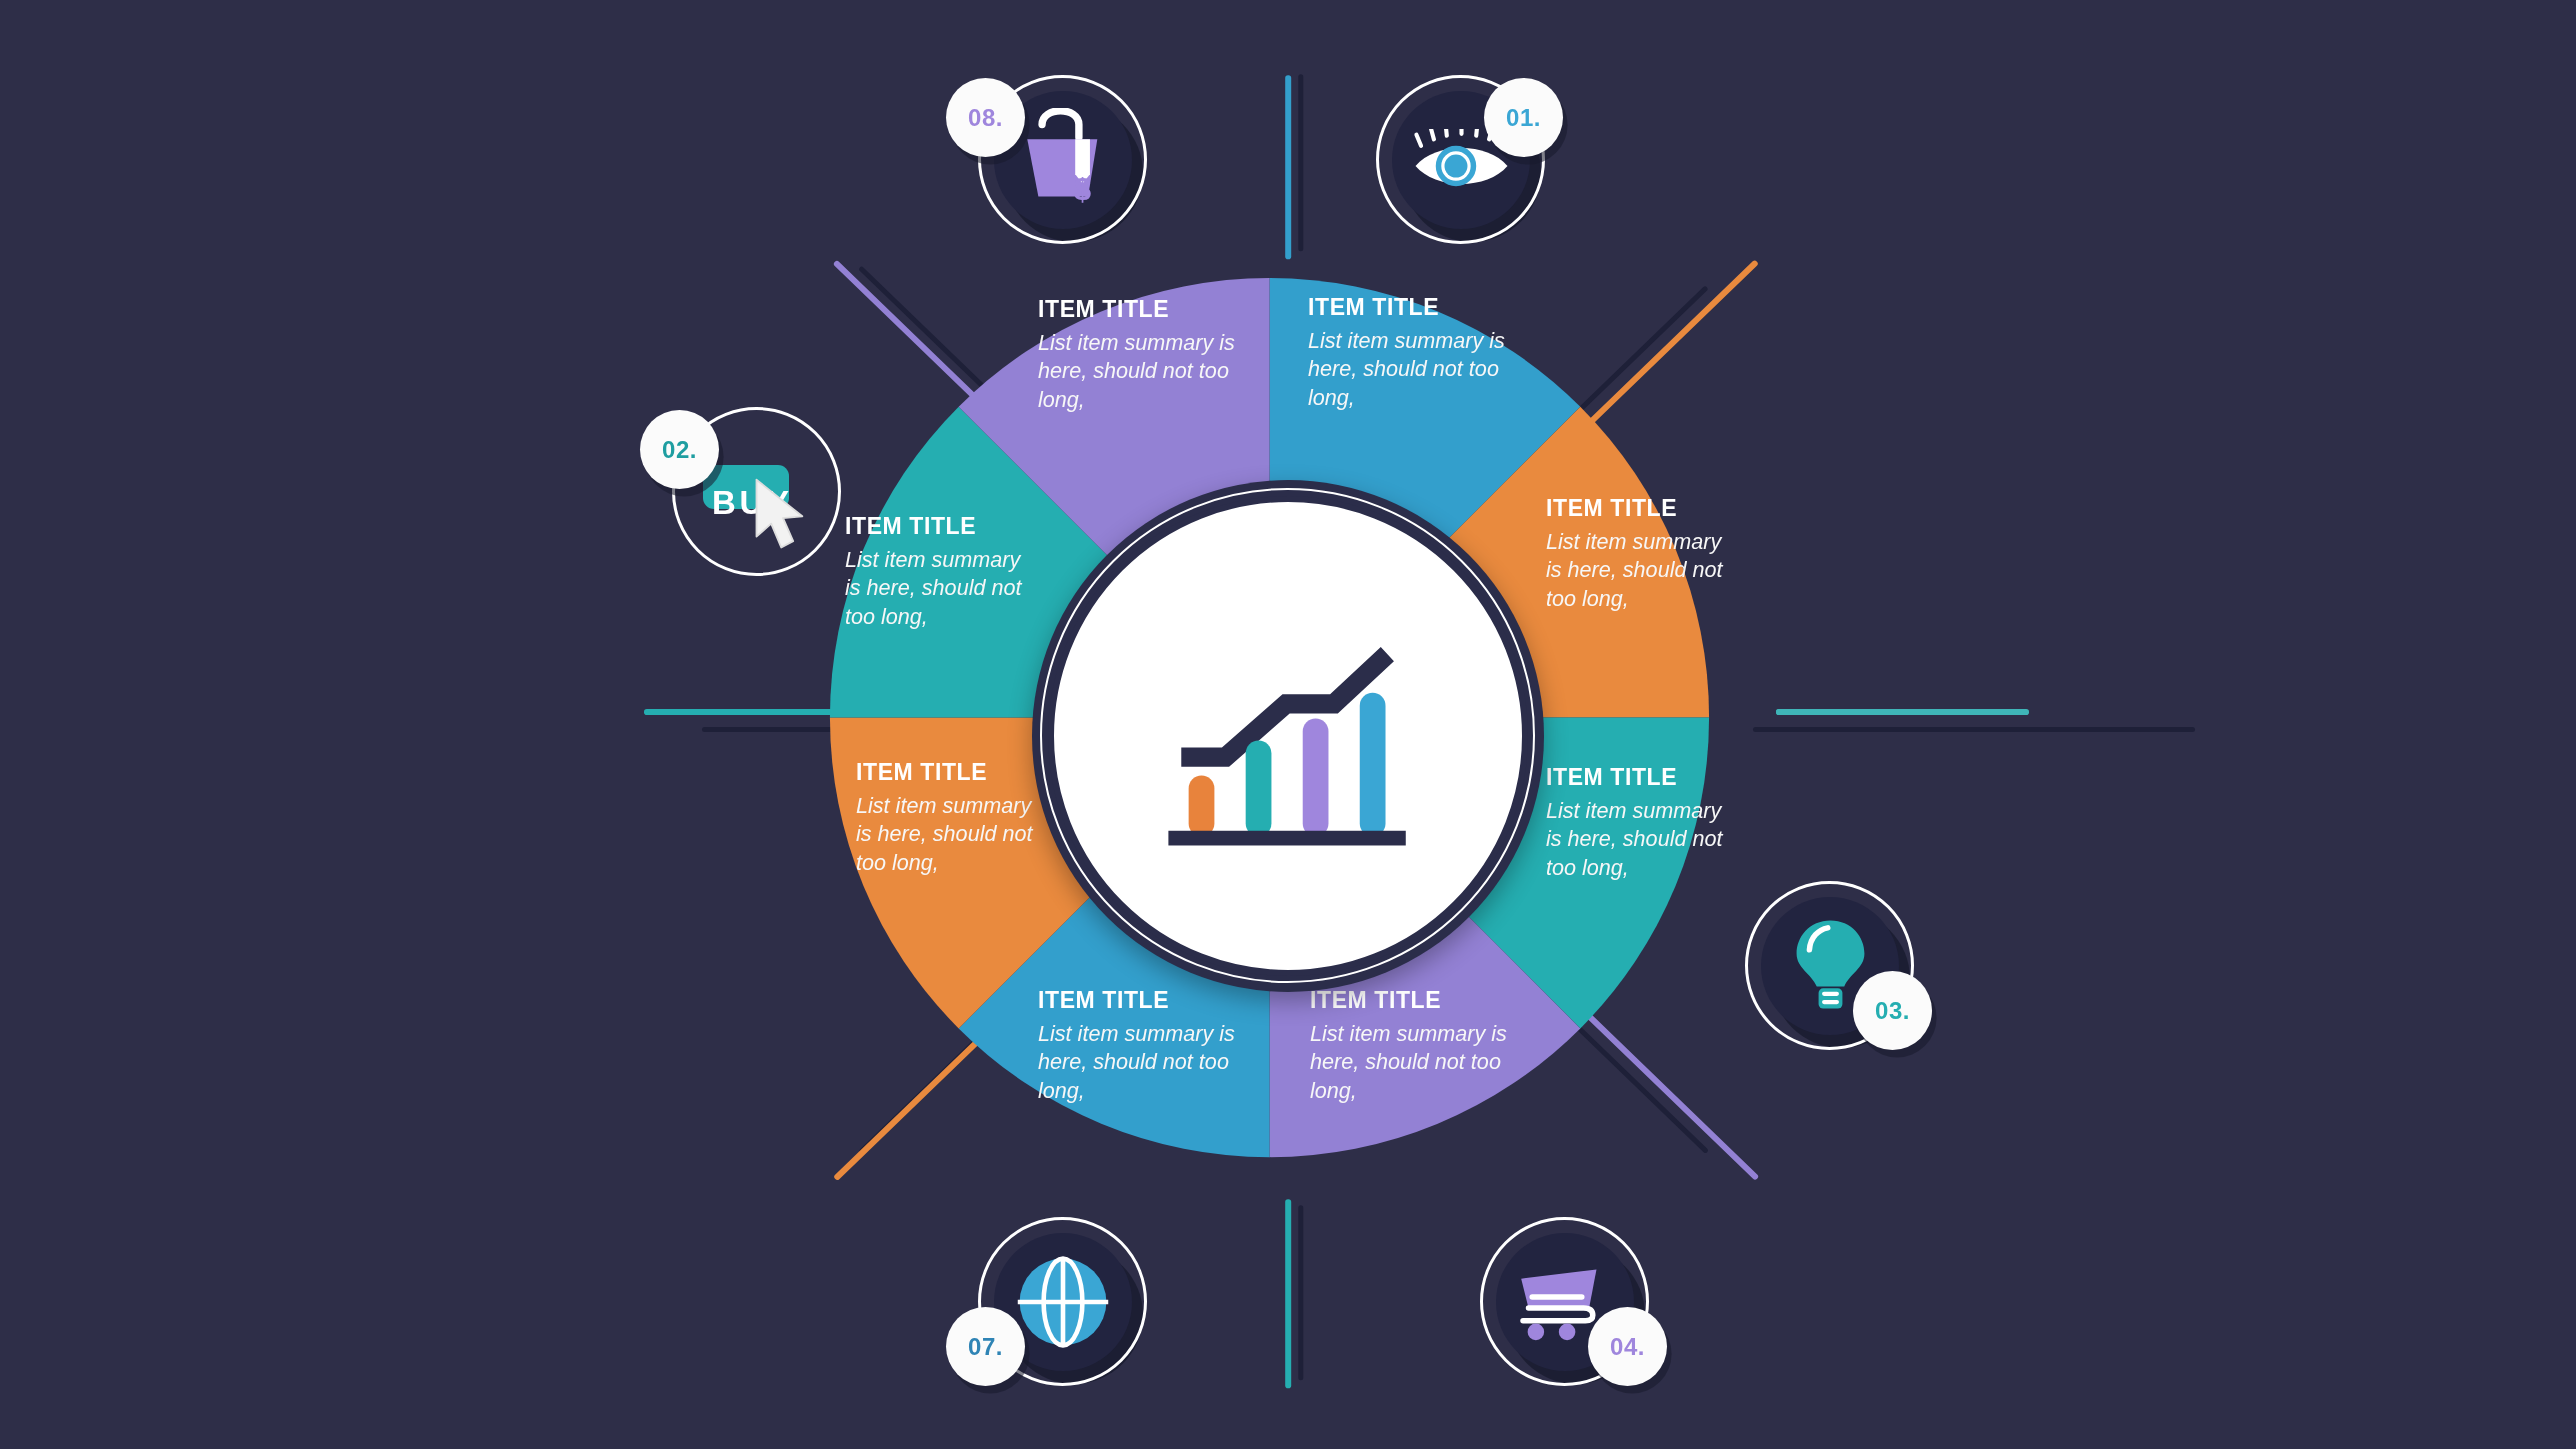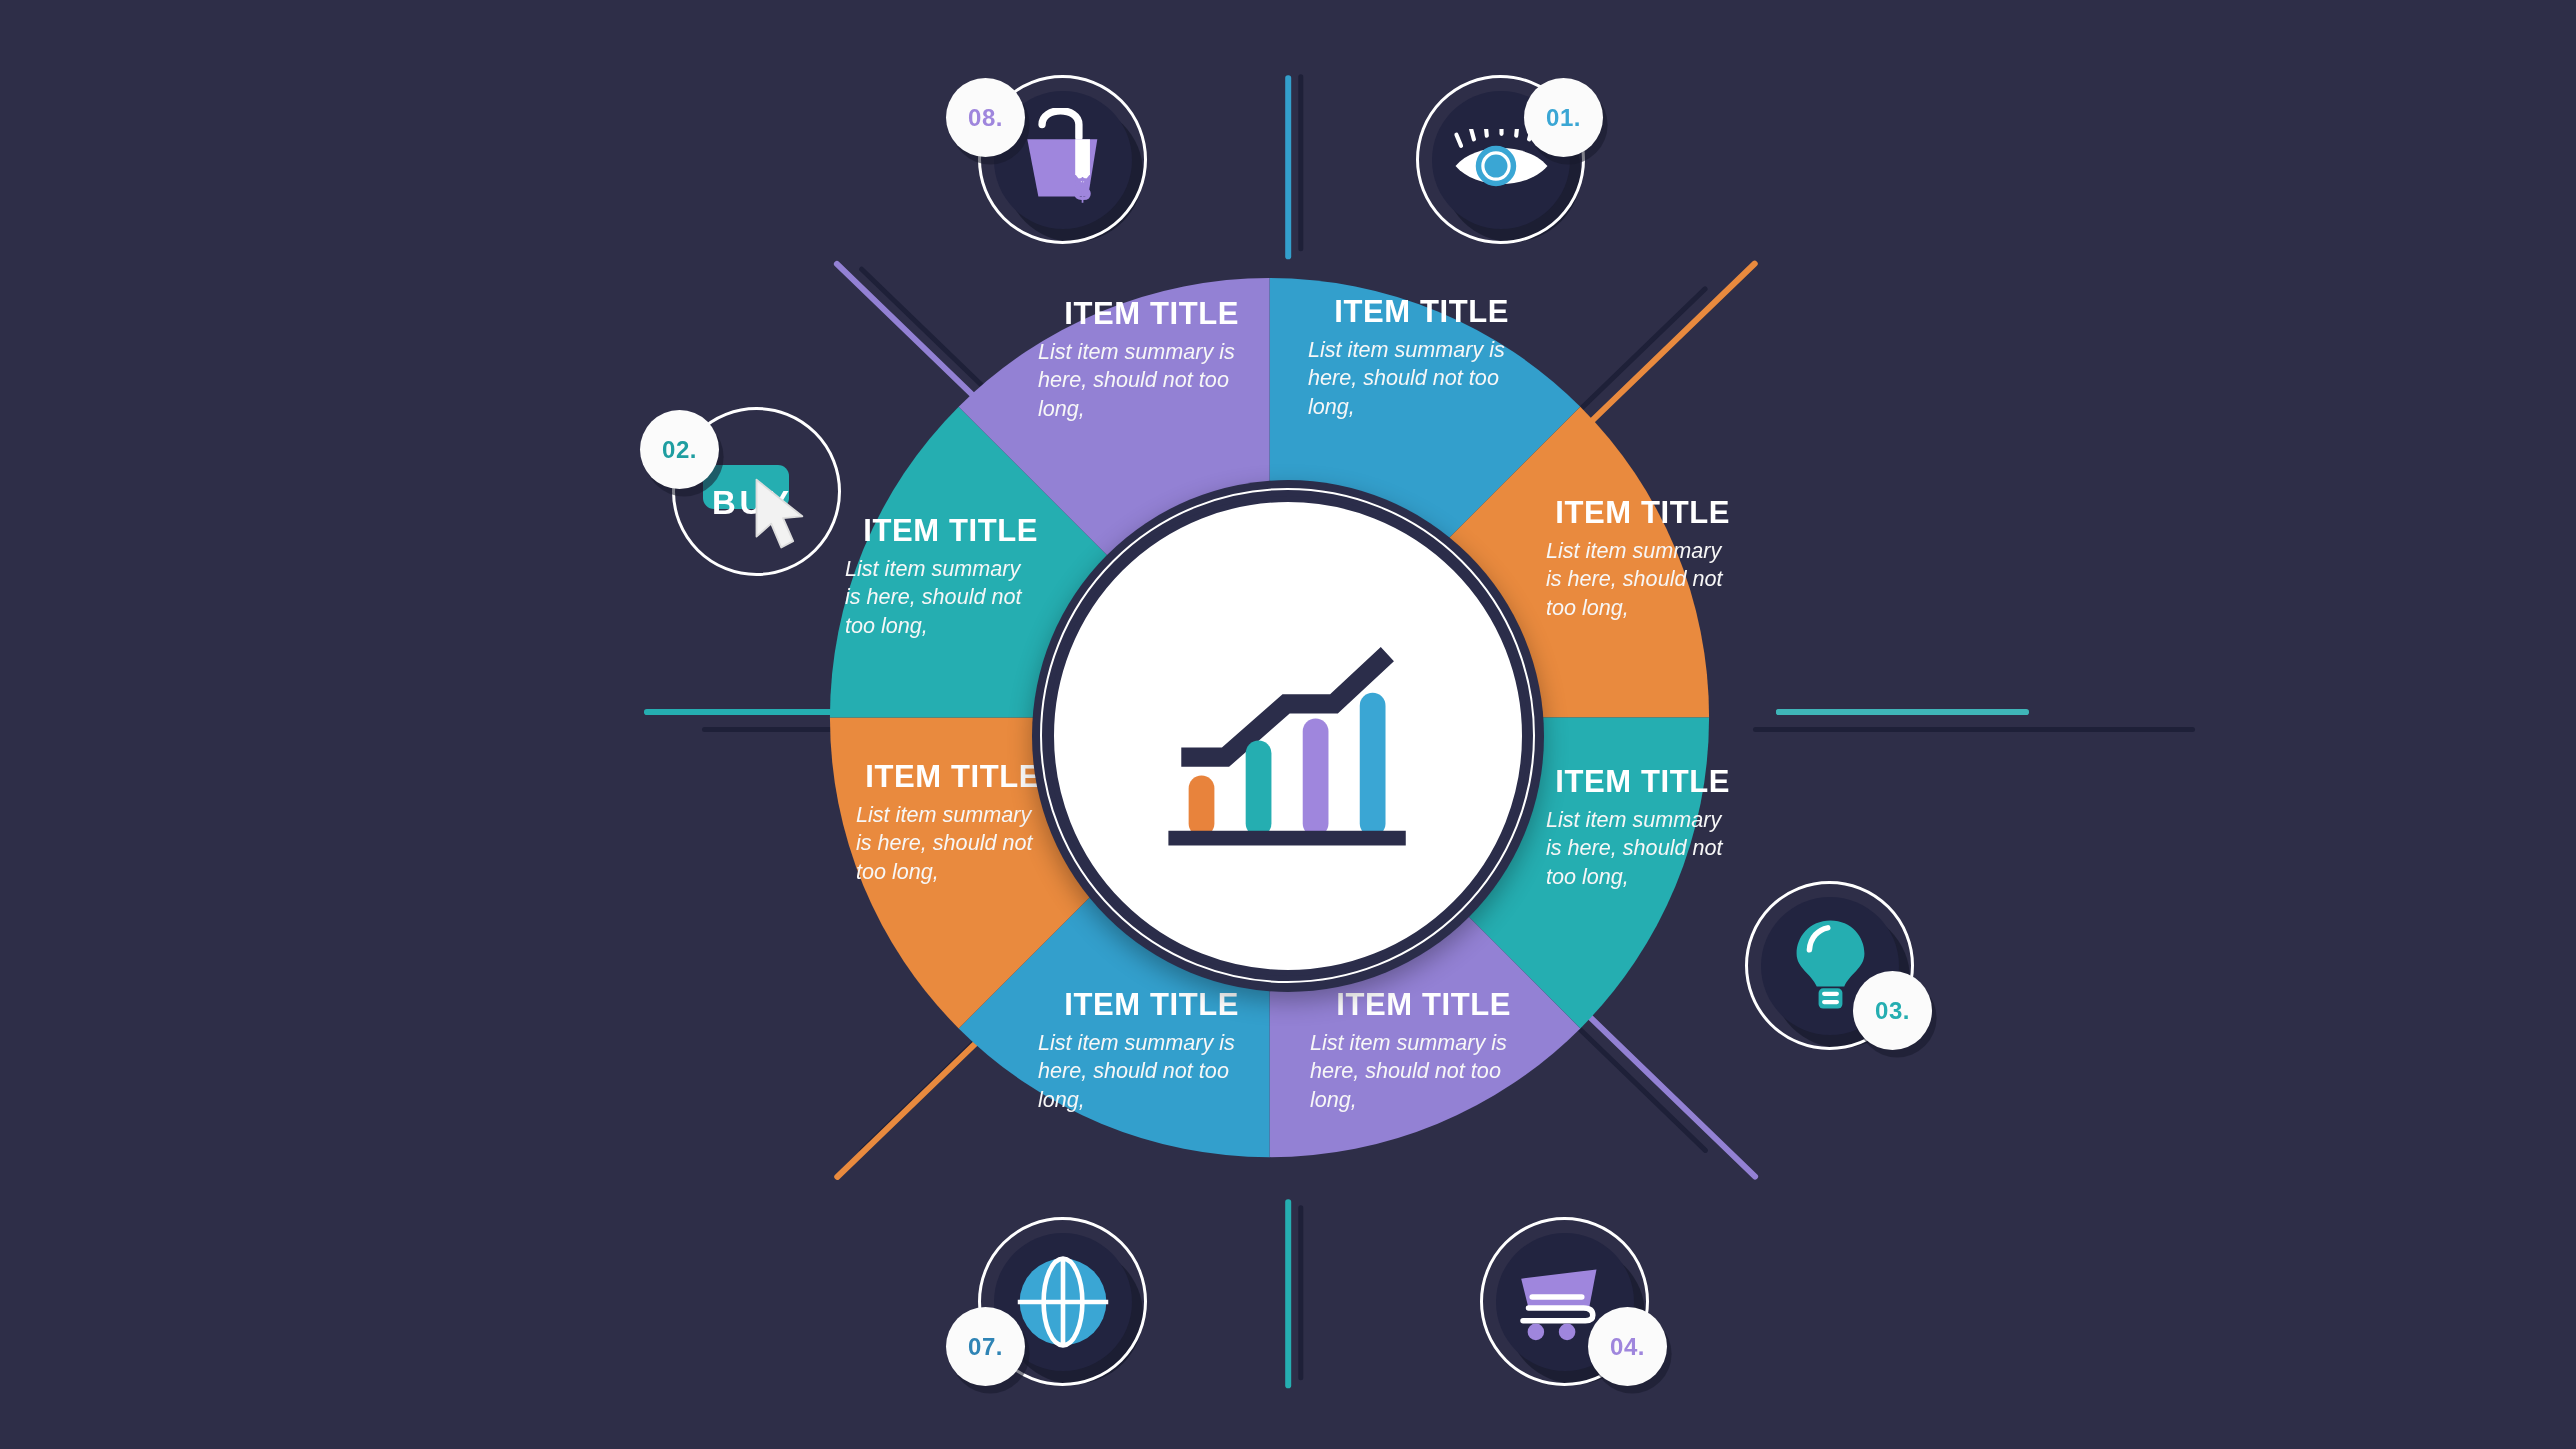--- a/index.html
+++ b/index.html
@@ -53,27 +53,26 @@
     height: 938px;
   }
   #wheel svg { display: block; }
 
   .seg-text {
     position: absolute;
     color: #f4f4f4;
     width: 193px;
   }
   .seg-title {
-    font-size: 31px;
+    font-size: 23px;
     font-weight: bold;
     letter-spacing: 0.6px;
     margin: 0 0 6.4px 0;
     color: #ffffff;
     white-space: nowrap;
-    text-align: right;
   }
   .seg-body {
     font-size: 21.6px;
     font-style: italic;
     line-height: 1.30;
     margin: 0;
     color: #f7f7f7;
   }
 
   
@@ -296,21 +295,21 @@
         <rect x="228" y="78" width="28" height="156" rx="14" fill="#3aa6d4"></rect>
 
         <rect x="20" y="228" width="258" height="16" fill="#2b2d4a"></rect>
       </svg>
     </div>
     <div id="center-ring"></div>
   </div>
 
   <div class="layer">
 
-    <div class="badge" style="left:1432px; top:91px;">
+    <div class="badge" style="left:1392px; top:91px;">
       <div class="badge-disc"></div>
       <div class="badge-ring"></div>
       <div class="badge-icon">
         <svg width="103" height="63" viewBox="0 0 112 68">
           <g stroke="#ffffff" stroke-width="4.5" stroke-linecap="round">
             <line x1="12" y1="18" x2="7" y2="6"></line>
             <line x1="26" y1="11" x2="23" y2="0"></line>
             <line x1="40" y1="7" x2="39" y2="-3"></line>
             <line x1="56" y1="5" x2="56" y2="-5"></line>
             <line x1="72" y1="7" x2="73" y2="-3"></line>

